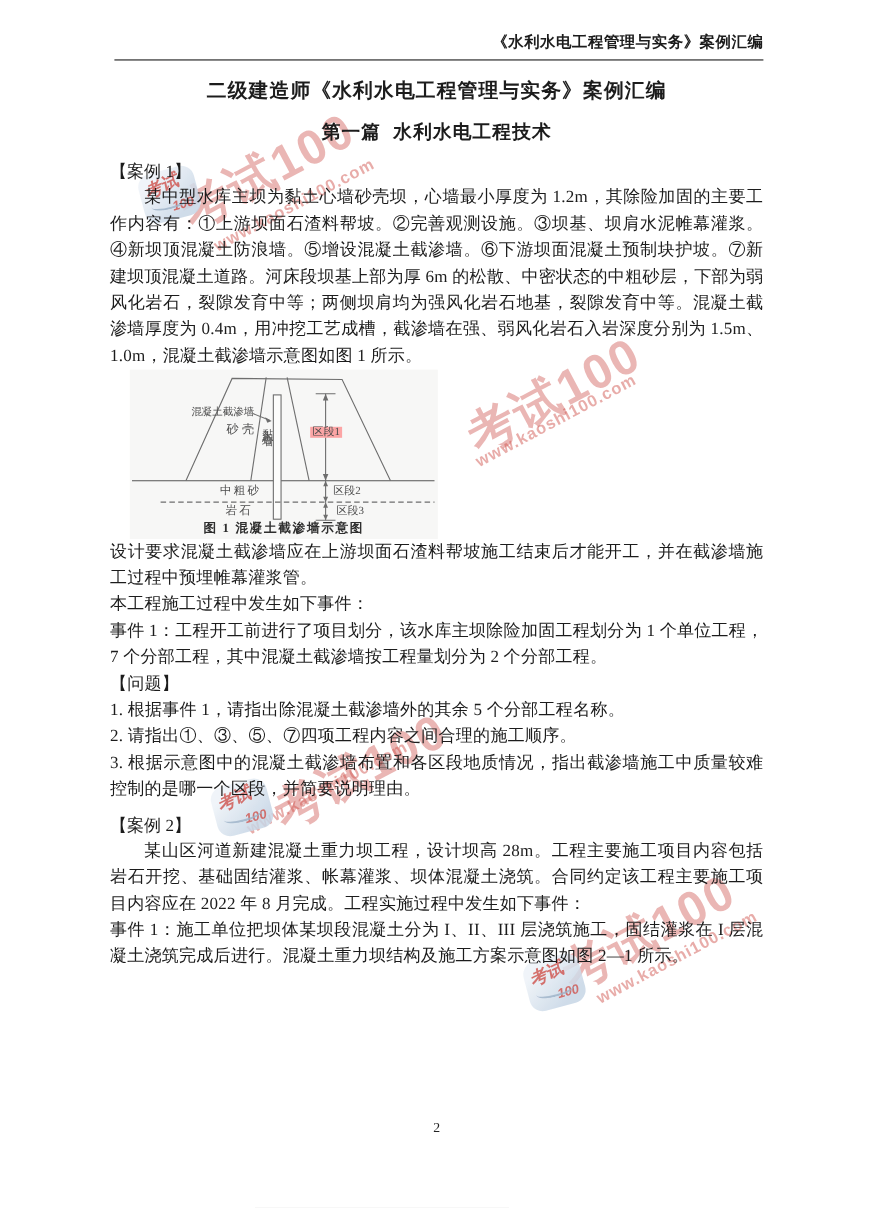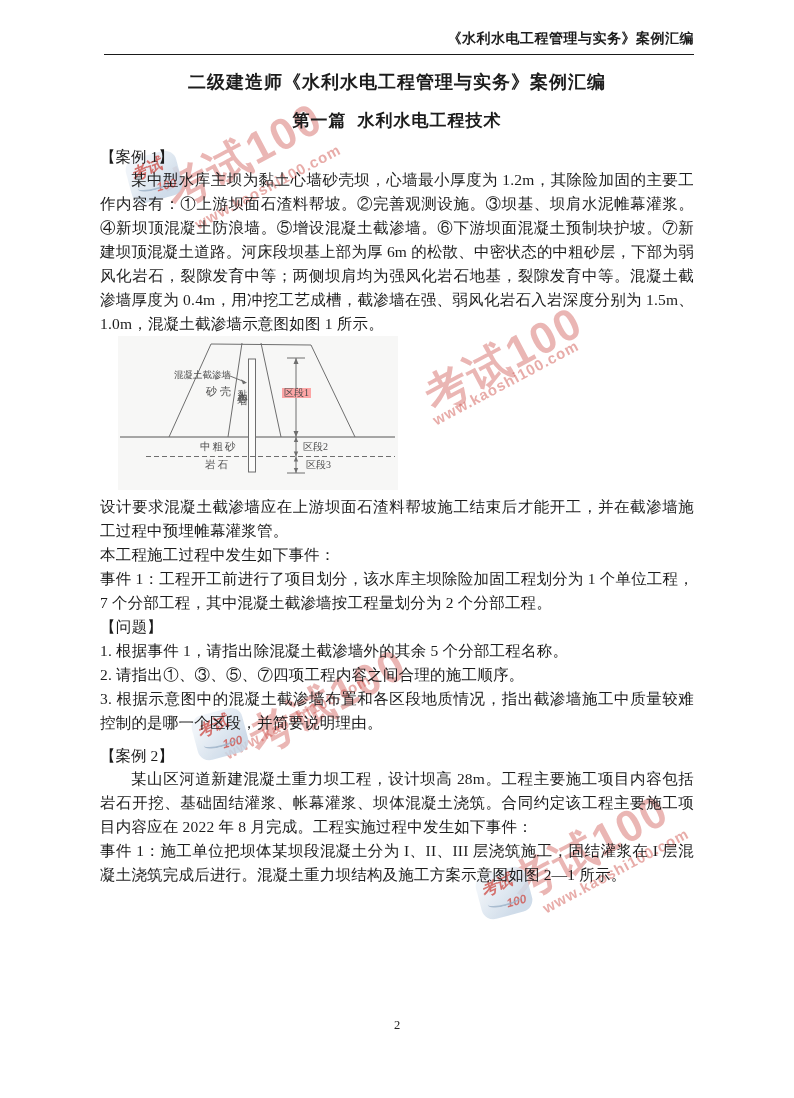--- a/index.html
+++ b/index.html
@@ -169,23 +169,24 @@
         </g>
       </svg>
       <span class="fig-label lbl-wall">混凝土截渗墙</span>
       <span class="fig-label lbl-shell">砂壳</span>
       <span class="fig-label lbl-core">黏土心墙</span>
       <span class="fig-label lbl-zone1">区段1</span>
       <span class="fig-label lbl-sand">中粗砂</span>
       <span class="fig-label lbl-zone2">区段2</span>
       <span class="fig-label lbl-rock">岩石</span>
       <span class="fig-label lbl-zone3">区段3</span>
+      <div class="fig-caption">图 1  混凝土截渗墙示意图</div>
     </div>
 
-    <p class="body" style="margin-top:5px;">设计要求混凝土截渗墙应在上游坝面石渣料帮坡施工结束后才能开工，并在截渗墙施工过程中预埋帷幕灌浆管。</p>
+    <p class="body" style="">设计要求混凝土截渗墙应在上游坝面石渣料帮坡施工结束后才能开工，并在截渗墙施工过程中预埋帷幕灌浆管。</p>
     <p class="body">本工程施工过程中发生如下事件：</p>
     <p class="body">事件 1：工程开工前进行了项目划分，该水库主坝除险加固工程划分为 1 个单位工程，7 个分部工程，其中混凝土截渗墙按工程量划分为 2 个分部工程。</p>
     <p class="body">【问题】</p>
     <p class="body">1. 根据事件 1，请指出除混凝土截渗墙外的其余 5 个分部工程名称。</p>
     <p class="body">2. 请指出①、③、⑤、⑦四项工程内容之间合理的施工顺序。</p>
     <p class="body">3. 根据示意图中的混凝土截渗墙布置和各区段地质情况，指出截渗墙施工中质量较难控制的是哪一个区段，并简要说明理由。</p>
 
     <p class="case-head c2">【案例 2】</p>
     <p class="body indent">某山区河道新建混凝土重力坝工程，设计坝高 28m。工程主要施工项目内容包括岩石开挖、基础固结灌浆、帐幕灌浆、坝体混凝土浇筑。合同约定该工程主要施工项目内容应在 2022 年 8 月完成。工程实施过程中发生如下事件：</p>
     <p class="body">事件 1：施工单位把坝体某坝段混凝土分为 I、II、III 层浇筑施工，固结灌浆在 I 层混凝土浇筑完成后进行。混凝土重力坝结构及施工方案示意图如图 2—1 所示。</p>

